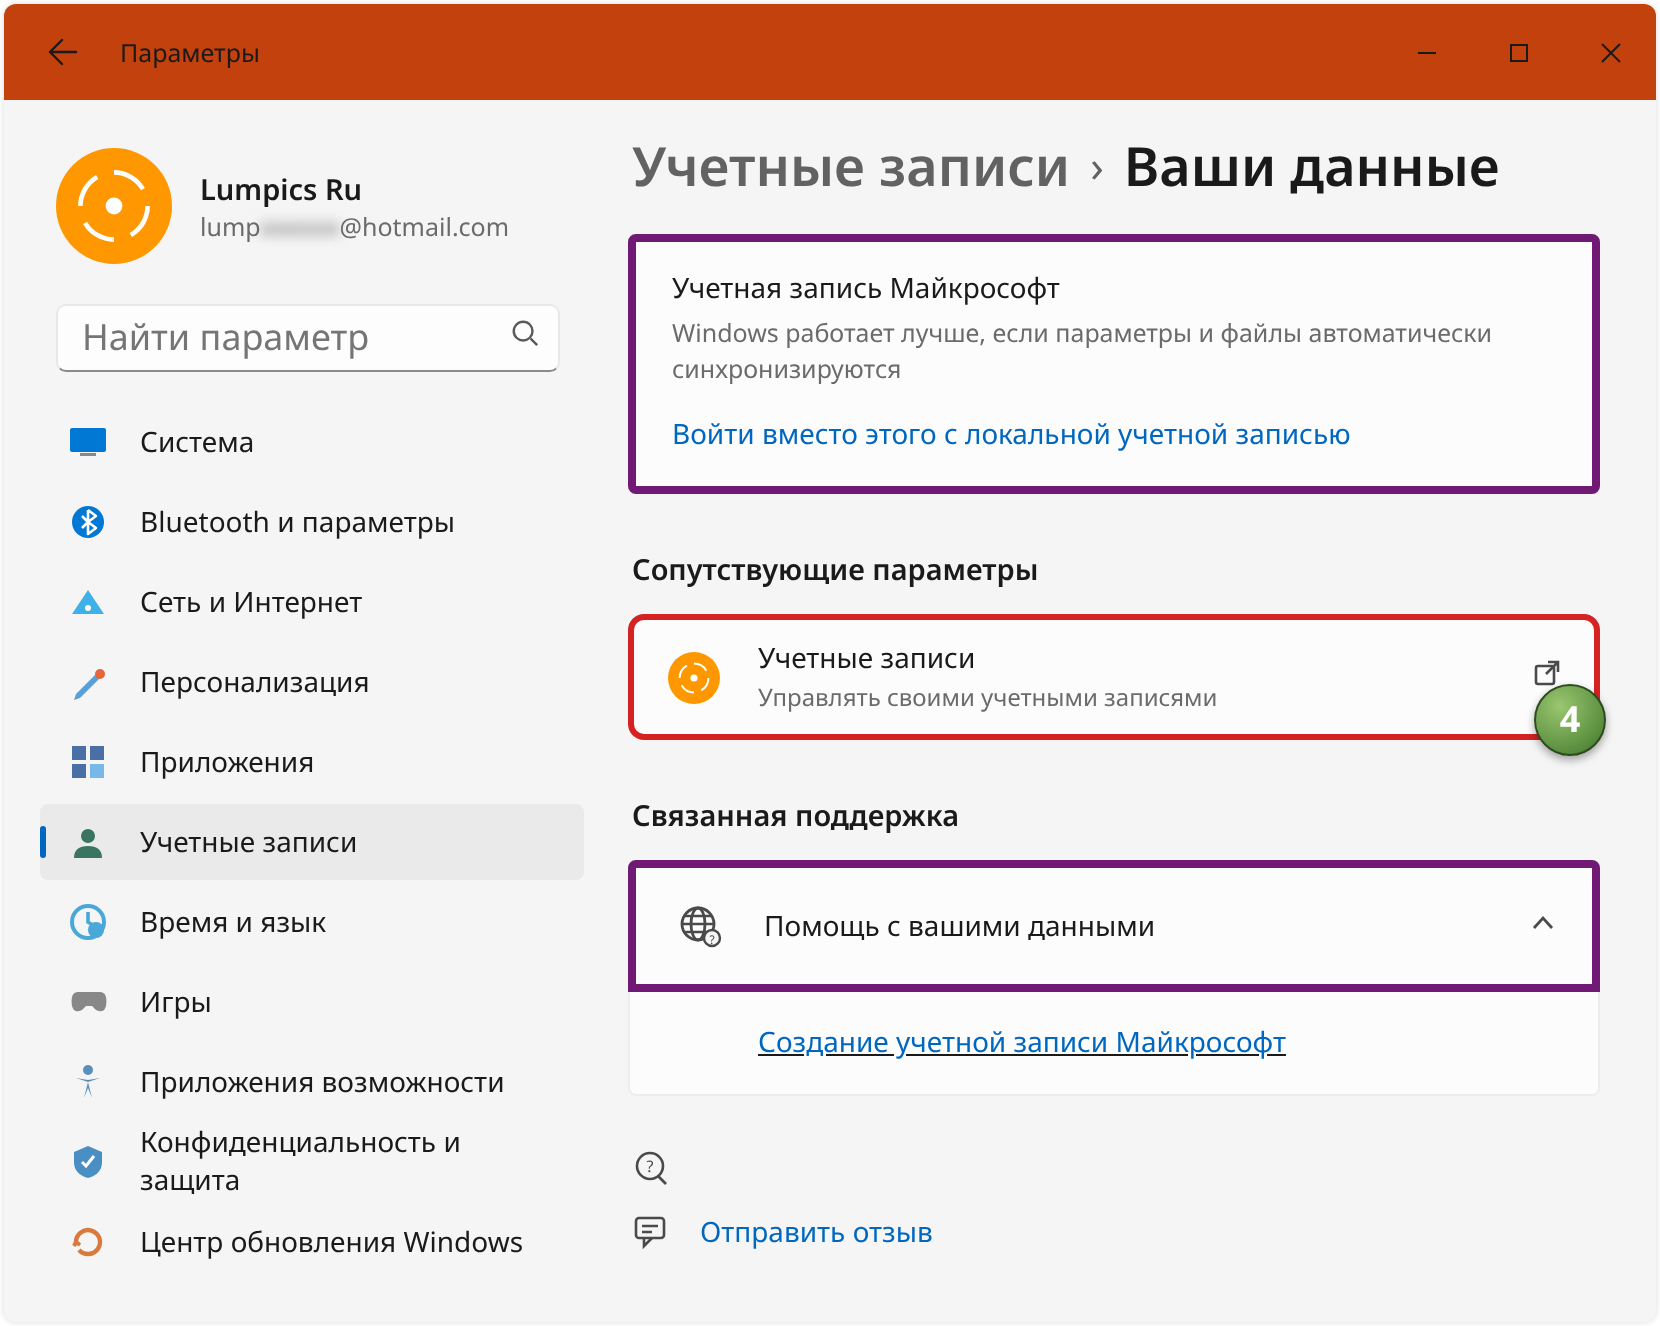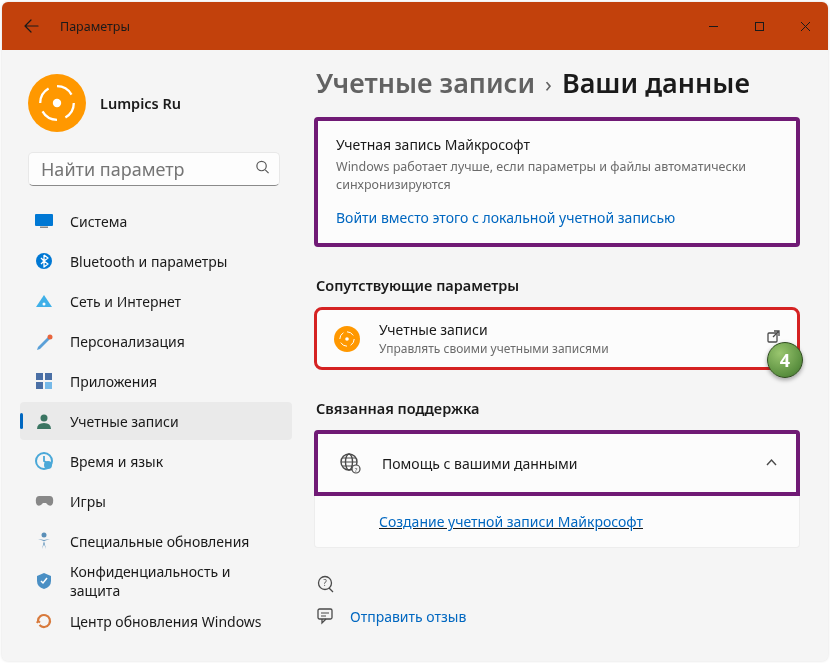--- a/index.html
+++ b/index.html
@@ -326,20 +326,21 @@
               <g stroke="#fff" stroke-width="2.2" fill="none">
                 <path d="M20 4 A16 16 0 0 1 33.8 12"></path>
                 <path d="M36 20 A16 16 0 0 1 28 33.8"></path>
                 <path d="M20 36 A16 16 0 0 1 6.2 28"></path>
                 <path d="M4 20 A16 16 0 0 1 12 6.2"></path>
               </g>
             </svg>
         </div>
         <div>
           <div class="name">Lumpics Ru</div>
+          <div class="email"><span>lump</span><span class="blur">xxxxxx</span><span>@hotmail.com</span></div>
         </div>
       </div>
 
       <div class="search">
         <input type="text" placeholder="Найти параметр" style="">
         <span class="sicon">
           <svg width="15" height="15" viewBox="0 0 16 16">
               <circle cx="7" cy="7" r="5" stroke="#5a5a5a" stroke-width="1.3" fill="none"></circle>
               <path d="M11 11 L14.5 14.5" stroke="#5a5a5a" stroke-width="1.3"></path>
             </svg>
@@ -421,21 +422,21 @@
             </span>
           <span class="nlabel">Игры</span>
         </div>
         <div class="nav-item">
           <span class="nicon">
               <svg width="18" height="18" viewBox="0 0 18 18">
                 <circle cx="9" cy="3" r="2.5" fill="#5a8fb8"></circle>
                 <path d="M3 7 L9 8 L15 7 L9 9 L11 17 L9 12 L7 17 L9 9 Z" fill="#5a8fb8"></path>
               </svg>
             </span>
-          <span class="nlabel">Специальные обновления</span>
+          <span class="nlabel">Приложения возможности</span>
         </div>
         <div class="nav-item">
           <span class="nicon">
               <svg width="16" height="18" viewBox="0 0 16 18">
                 <path d="M8 1 L15 4 V9 Q15 15 8 17 Q1 15 1 9 V4 Z" fill="#4a8fc4"></path>
                 <path d="M5 9 L7 11 L11 6" stroke="#fff" stroke-width="1.5" fill="none"></path>
               </svg>
             </span>
           <span class="nlabel">Конфиденциальность и защита</span>
         </div>

